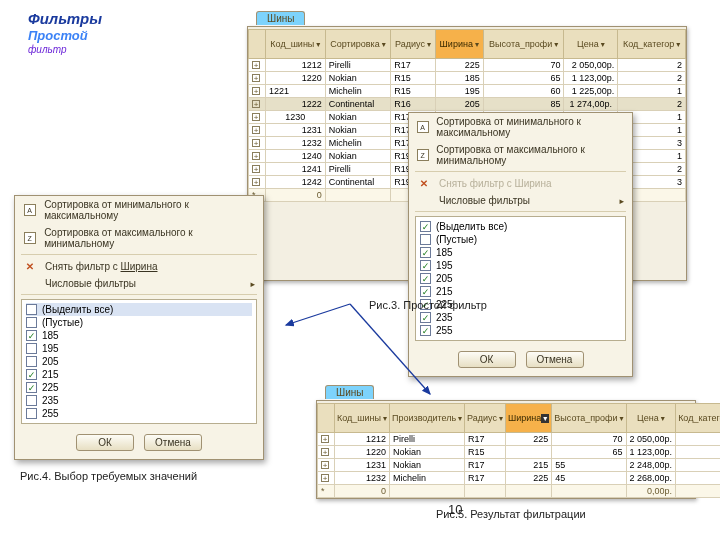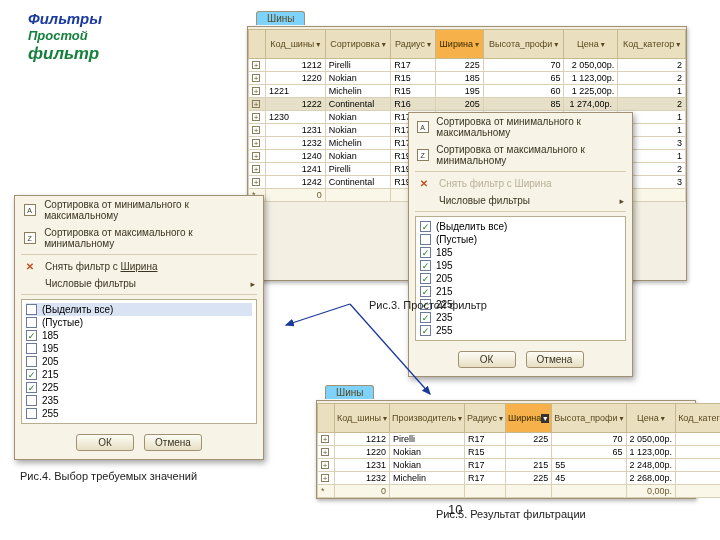--- a/index.html
+++ b/index.html
@@ -7,22 +7,22 @@
     margin: 0;
     width: 720px;
     height: 540px;
     background: #fff;
     font-family: "Segoe UI", Tahoma, Arial, sans-serif;
     font-size: 10px;
     position: relative;
     overflow: hidden;
   }
   .title-a { position:absolute; left:28px; top:10px; color:#1a3a9e; font-weight:bold; font-style:italic; font-size:15px; }
-  .title-b { position:absolute; left:28px; top:28px; color:#15803d; font-weight:bold; font-style:italic; font-size:13px; }
-  .title-c { position:absolute; left:28px; top:44px; color:#15803d; font-weight:bold; font-style:italic; font-size:17px; }
+  .title-b { position:absolute; left:28px; top:28px; color:#3b82f6; font-weight:bold; font-style:italic; font-size:13px; }
+  .title-c { position:absolute; left:28px; top:44px; color:#6d28d9; font-weight:normal; font-style:italic; font-size:10px; }
 
   
   .panel { position:absolute; background:#f3efe2; border:1px solid #a09172; box-shadow:1px 2px 4px rgba(0,0,0,0.3); }
   .tab { position:absolute; left:8px; top:-16px; background:#7dd3fc; border:1px solid #a09172; border-bottom:none; border-radius:3px 3px 0 0; padding:1px 10px; font-size:10px; color:#5a4a20; }
 
   
   #fig3 { left:247px; top:26px; width:440px; height:255px; }
   .grid { border-collapse:collapse; width:100%; font-size:9px; }
   .grid th { background:#eadfbe; border:1px solid #c7b98f; padding:9px 2px; font-weight:normal; color:#5a4a20; white-space:nowrap; }
   .grid th.active { background:#f6b14a; color:#3a2a00; }
@@ -125,21 +125,21 @@
       <td style="text-align:right">1222</td>
           <td>Continental</td>
           <td>R16</td>
       <td style="text-align:right">205</td>
           <td style="text-align:right">85</td>
       <td style="text-align:center">1 274,00р.</td>
           <td style="text-align:right">2</td>
         </tr>
         <tr>
           <td><span class="expander">+</span></td>
-      <td style="text-align:left">1230</td>
+      <td style="text-align:center">1230</td>
           <td>Nokian</td>
           <td>R17</td>
       <td style="text-align:right"></td>
           <td style="text-align:right"></td>
       <td style="text-align:right"></td>
           <td style="text-align:right">1</td>
         </tr>
         <tr>
           <td><span class="expander">+</span></td>
       <td style="text-align:right">1231</td>

